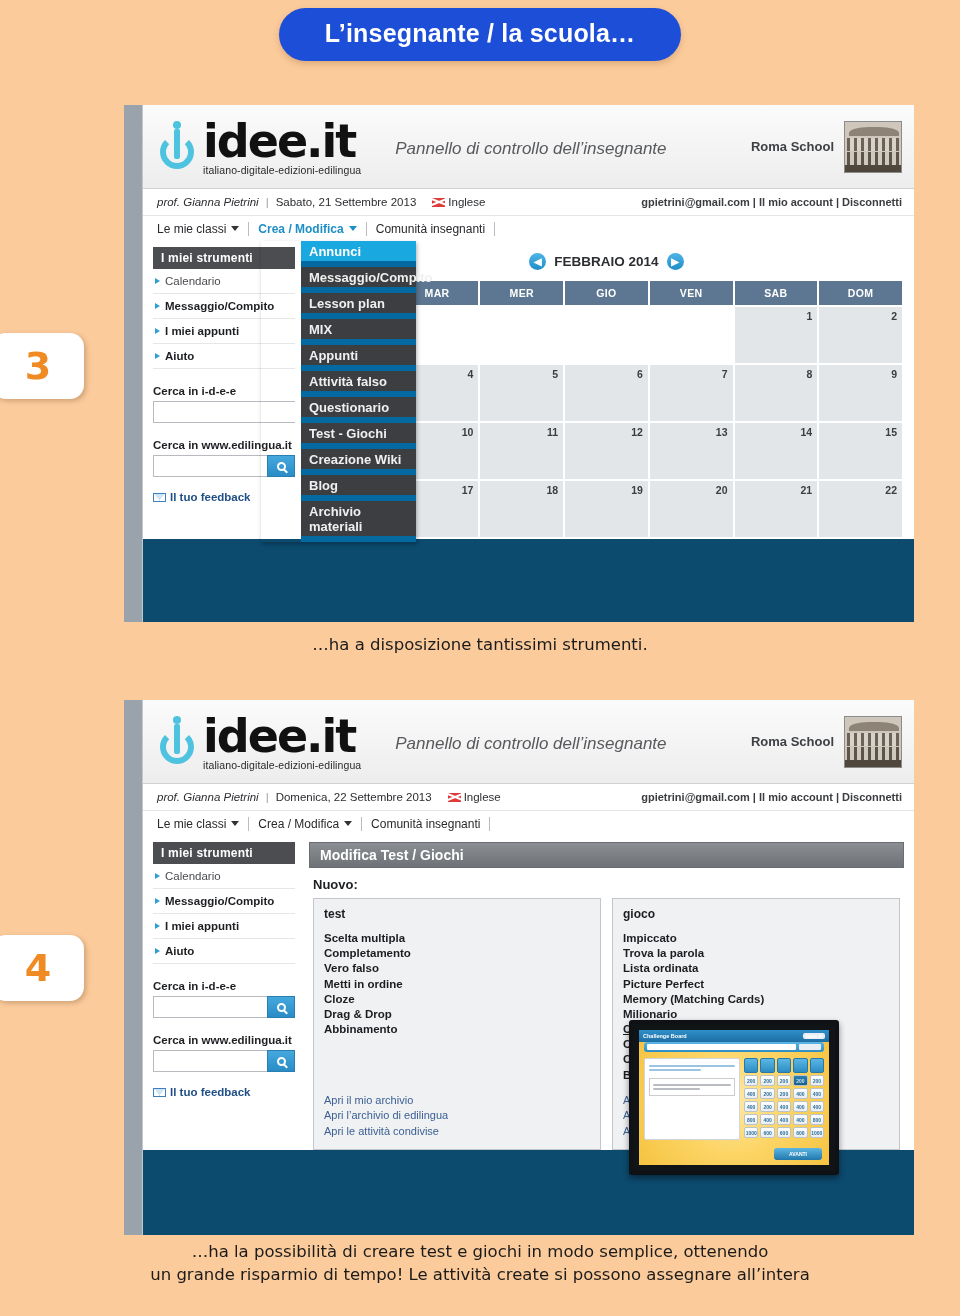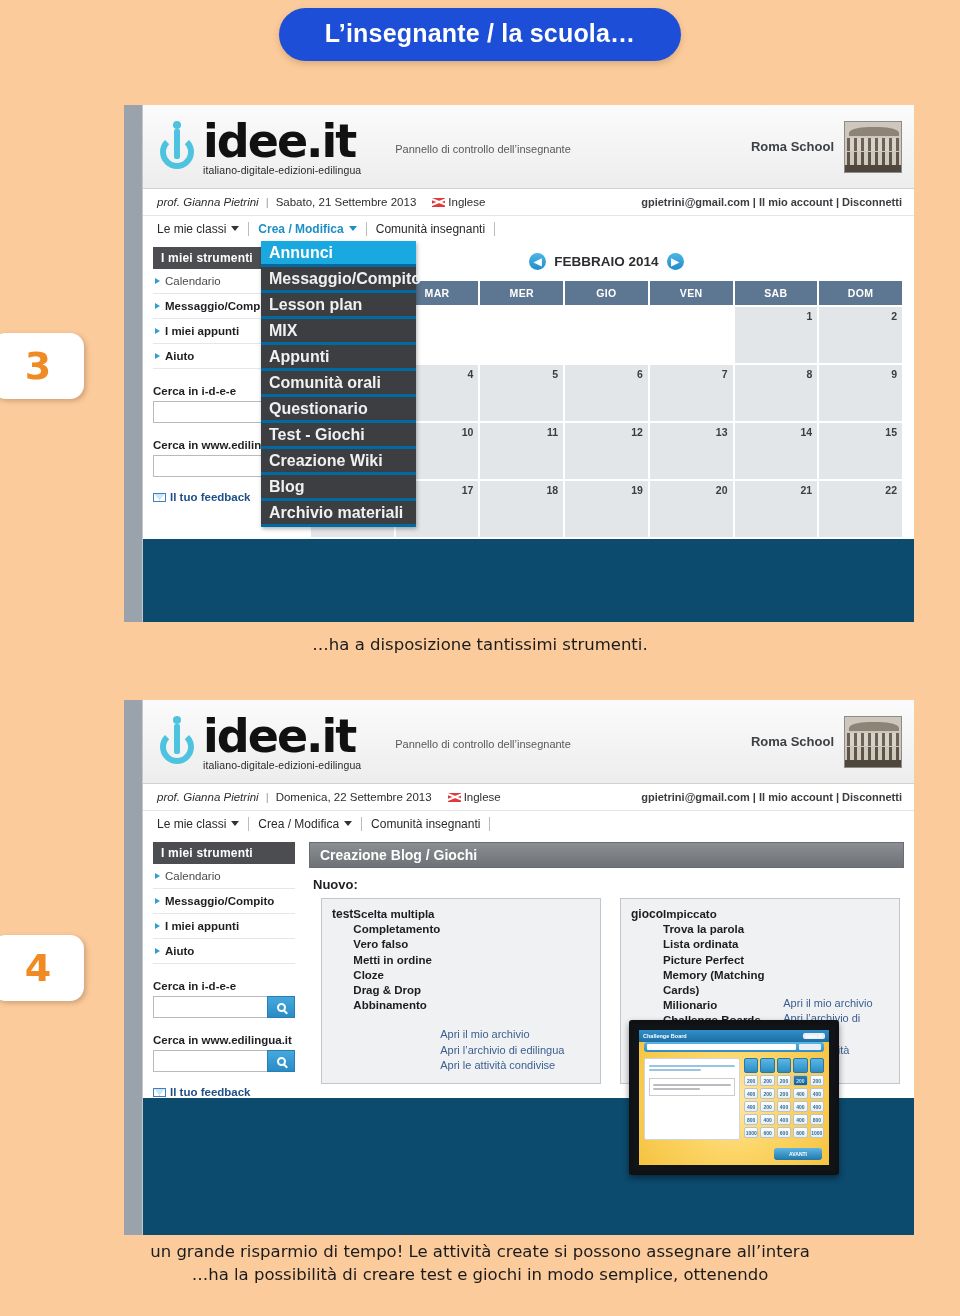--- a/index.html
+++ b/index.html
@@ -69,21 +69,21 @@
     position:absolute; left:16px; top:0px;
     width:8px; height:8px; background:#4ec3e0; border-radius:50%;
   }
   .logo-text { line-height:1; }
   .logo-word {
     font-size:46px; font-weight:bold; color:#111; letter-spacing:-2px;
     font-family:"DejaVu Sans", sans-serif;
   }
   .logo-sub { font-size:10.5px; color:#2a2a2a; margin-top:1px; letter-spacing:.1px; }
   .panel-caption {
-    font-size:11px; color:#57595c;
+    font-style:italic; font-size:17px; color:#57595c;
     margin-left:34px; align-self:center; padding-top:4px;
   }
   .school-block { margin-left:auto; display:flex; align-items:center; gap:10px; }
   .school-name { font-size:13px; font-weight:bold; color:#3d4044; }
   .school-thumb {
     width:58px; height:52px; border:1px solid #8c8c8c;
     background:
       linear-gradient(#b9ae9f,#b9ae9f) ,
       repeating-linear-gradient(90deg,#8e8madd 0 0);
     position:relative; overflow:hidden;
@@ -172,22 +172,22 @@
   .env { width:13px;height:9px;border:1px solid #3d7fbf; position:relative; background:#fff; }
   .env:after { content:""; position:absolute; left:0; top:0; width:11px; height:6px;
     border-bottom:1px solid #3d7fbf; clip-path:polygon(0 0,50% 100%,100% 0); background:#cfe4f5; }
 
   
   .dropdown {
     position:absolute; left:118px; top:0px; width:155px; z-index:40;
     box-shadow:1px 2px 4px rgba(0,0,0,.3);
   }
   .dd-item {
-    background:#3c3e41; color:#f0f0f0; font-size:16px; font-weight:bold;
-    padding:2.5px 8px; border-bottom:3px solid #0369a1;
+    background:#3c3e41; color:#f0f0f0; font-size:13px; font-weight:bold;
+    padding:2.5px 8px; border-bottom:6px solid #0369a1;margin-left:40px;
   }
   .dd-item.sel { background:#19a8e0; color:#fff; }
 
   
   .cal-area { flex:1; padding:6px 10px 0 6px; background:#fff; position:relative; }
   .cal-title {
     text-align:center; font-size:13.5px; font-weight:bold; color:#2c2e31;
     display:flex; align-items:center; justify-content:center; gap:8px; margin:6px 0 9px;
   }
   .arrowbtn {
@@ -212,21 +212,21 @@
   .cre-area { flex:1; padding:6px 10px 0 6px; background:#fff; }
   .cre-head {
     background:linear-gradient(#8b8e92,#6e7175);
     color:#fff; font-size:14px; font-weight:bold;
     padding:4px 10px; border:1px solid #6a6d71;
   }
   .cre-new { font-size:13px; font-weight:bold; color:#1d1f22; margin:9px 0 6px 4px; }
   .cards { display:flex; gap:11px; padding:0 4px; }
   .card {
     flex:1; border:1px solid #c3c7cb; background:#f0f1f3;
-    padding:8px 10px 9px; min-height:178px; display:flex; margin-left:8px;
+    padding:8px 10px 9px; min-height:178px; display:flex; flex-direction:column;
   }
   .card-title { font-size:12px; font-weight:bold; color:#1b1d20; margin-bottom:10px; }
   .card-list { font-size:11.5px; font-weight:bold; color:#1b1d20; line-height:1.32; }
   .card-list div.hl { text-decoration:underline; }
   .card-links { margin-top:auto; font-size:11px; color:#3a5f92; line-height:1.42; padding-top:10px; }
 
   
   .cb-thumb {
     position:absolute; left:486px; top:320px; width:210px; height:155px;
     background:#111417; border:4px solid #0f1114; border-radius:3px;
@@ -440,21 +440,21 @@
           </tbody>
         </table>
       </div>
 
       <div class="dropdown">
         <div class="dd-item sel">Annunci</div>
         <div class="dd-item">Messaggio/Compito</div>
         <div class="dd-item">Lesson plan</div>
         <div class="dd-item">MIX</div>
         <div class="dd-item">Appunti</div>
-        <div class="dd-item">Comunità orali</div>
+        <div class="dd-item">Attività falso</div>
         <div class="dd-item">Questionario</div>
         <div class="dd-item">Test - Giochi</div>
         <div class="dd-item">Creazione Wiki</div>
         <div class="dd-item">Blog</div>
         <div class="dd-item">Archivio materiali</div>
       </div>
     </div>
   </div>
 </div>
 
@@ -542,21 +542,21 @@
             </div>
         </div>
 
         <div class="feedback">
           <span class="env"></span>
           <span>Il tuo feedback</span>
         </div>
       </div>
 
       <div class="cre-area">
-        <div class="cre-head">Creazione Blog / Giochi</div>
+        <div class="cre-head">Modifica Test / Giochi</div>
         <div class="cre-new">Nuovo:</div>
         <div class="cards">
 
           <div class="card">
             <div class="card-title">test</div>
             <div class="card-list">
               <div>Scelta multipla</div>
               <div>Completamento</div>
               <div>Vero falso</div>
               <div>Metti in ordine</div>
@@ -663,15 +663,15 @@
         <div class="cb-next">AVANTI</div>
       </div>
     </div>
 
   </div>
 </div>
 
 <div class="num-badge" id="badge4">4</div>
 
 <div class="caption" id="cap2">
+  <div>…ha la possibilità di creare test e giochi in modo semplice, ottenendo</div>
   <div>un grande risparmio di tempo! Le attività create si possono assegnare all’intera</div>
-  <div>…ha la possibilità di creare test e giochi in modo semplice, ottenendo</div>
 </div>
 
 </body></html>

